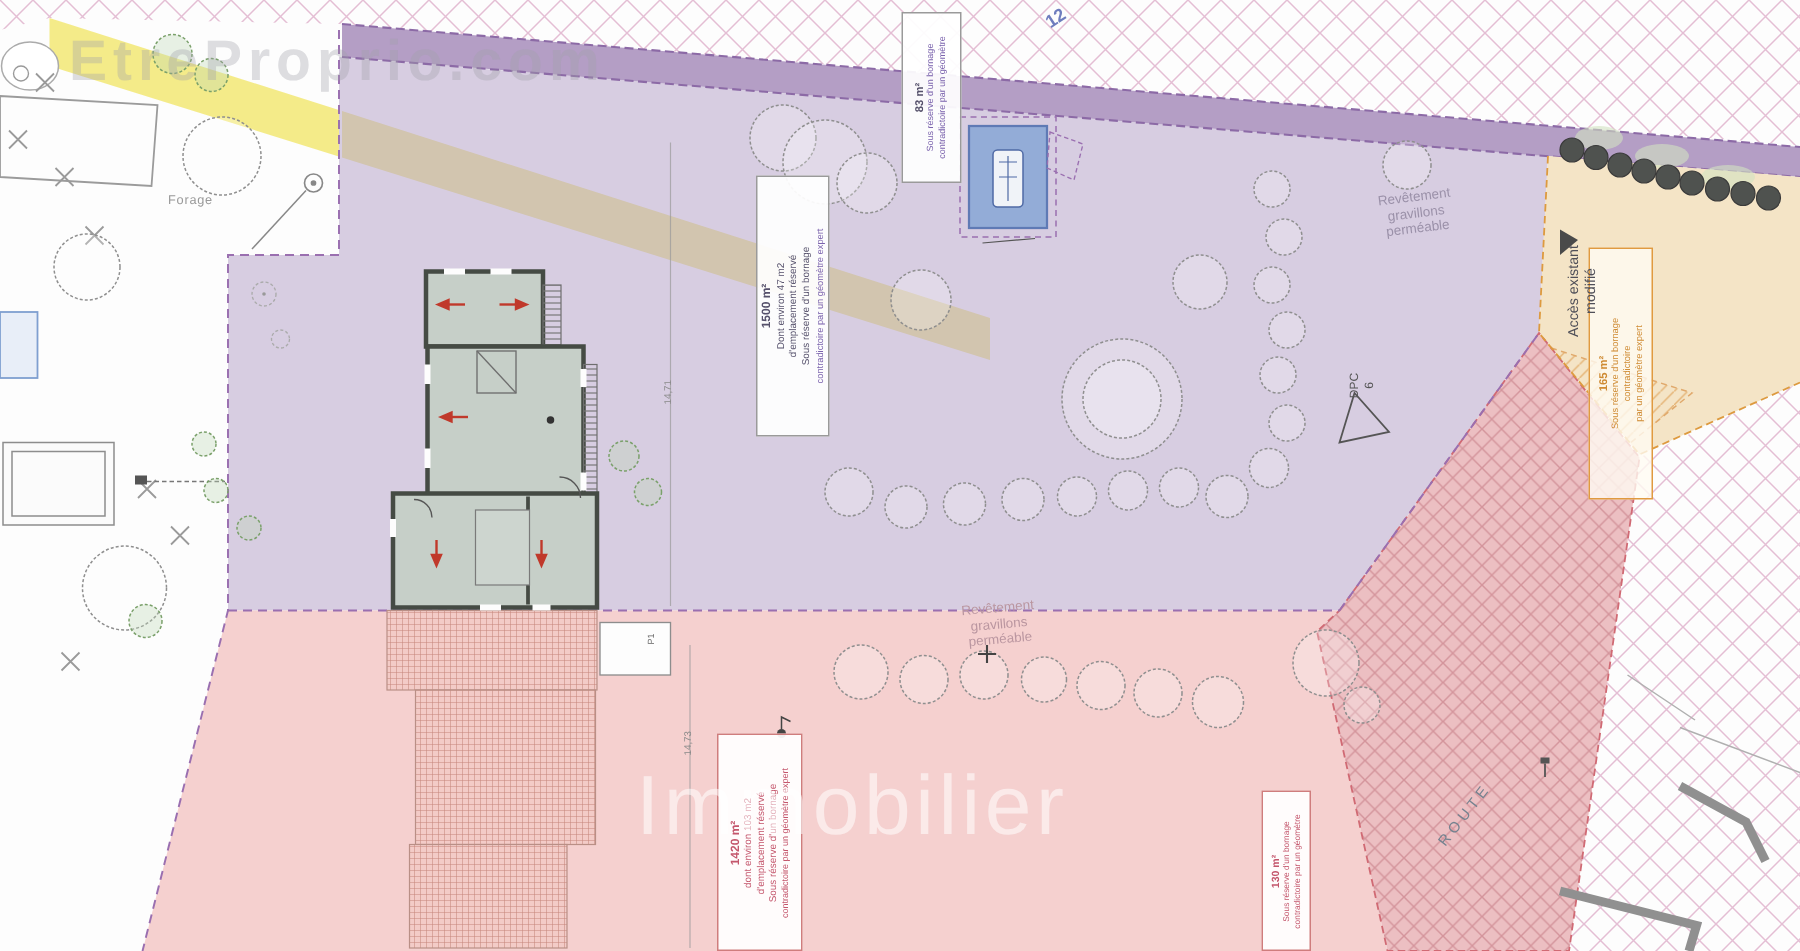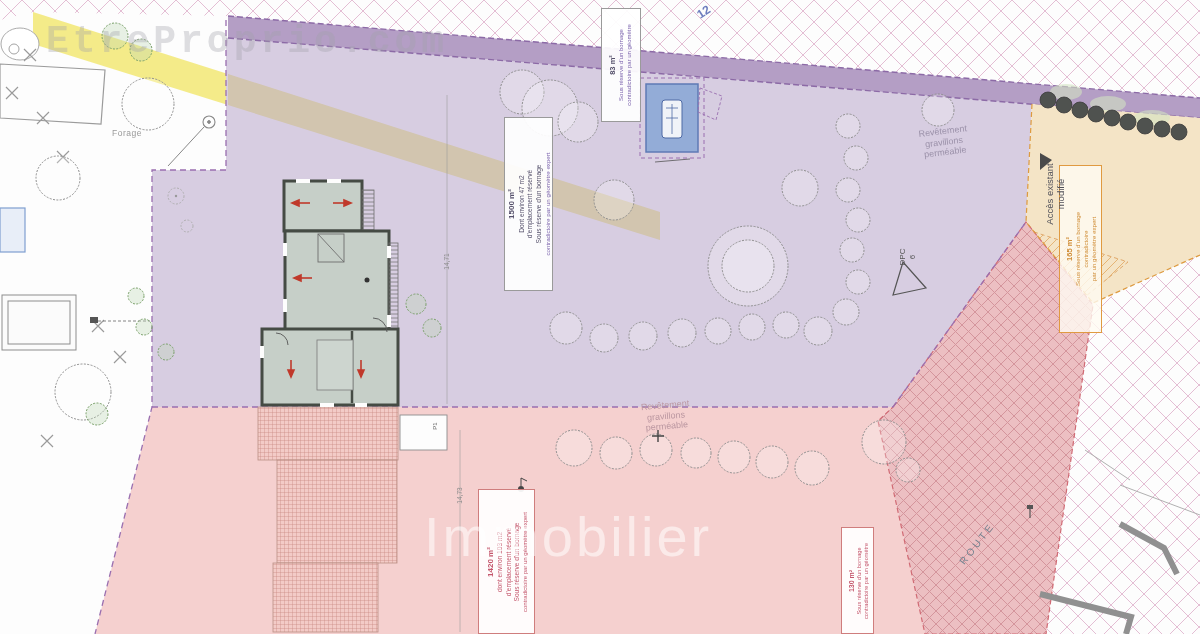--- a/index.html
+++ b/index.html
@@ -7,21 +7,21 @@
          font-family:"Liberation Sans",sans-serif;}
   #plan-svg{position:absolute;left:0;top:0;}
   .txt{position:absolute;white-space:nowrap;}
   .vlabel{position:absolute;background:rgba(255,255,255,.93);border:1px solid #9a9a9a;box-sizing:border-box;}
   .vlabel .rot{position:absolute;top:50%;left:50%;transform:translate(-50%,-50%) rotate(-90deg);
                display:flex;flex-direction:column;justify-content:center;text-align:center;line-height:1.3;}
   .rotfree{position:absolute;text-align:center;line-height:1.18;}
   .t{font-weight:bold;}.s8{font-size:8px}.s75{font-size:7.5px}.s7{font-size:7px}.s66{font-size:6.6px}.s62{font-size:6.2px}.s6{font-size:6px}.s56{font-size:5.6px}
   .cdark{color:#55506b}.cpurp{color:#7b63ad}.cred{color:#c4566c}.cor{color:#cf8b33}.cgray{color:#4f4f58}
   .wm-site{position:absolute;left:46px;top:20px;font-size:38px;font-weight:600;letter-spacing:4px;
-           color:rgba(160,160,168,.35);font-family:Liberation Mono, monospace;}
+           color:rgba(160,160,168,.35);}
   .wm-brand{position:absolute;left:414px;top:438px;font-size:80px;font-weight:700;letter-spacing:8px;
             color:rgba(255,255,255,.62);}
   .wm-brand-sub{position:absolute;left:424px;top:504px;font-size:56px;font-weight:400;letter-spacing:3px;
             color:rgba(255,255,255,.55);}
 </style>
 </head>
 <body>
 
 <div id="stage">
 

